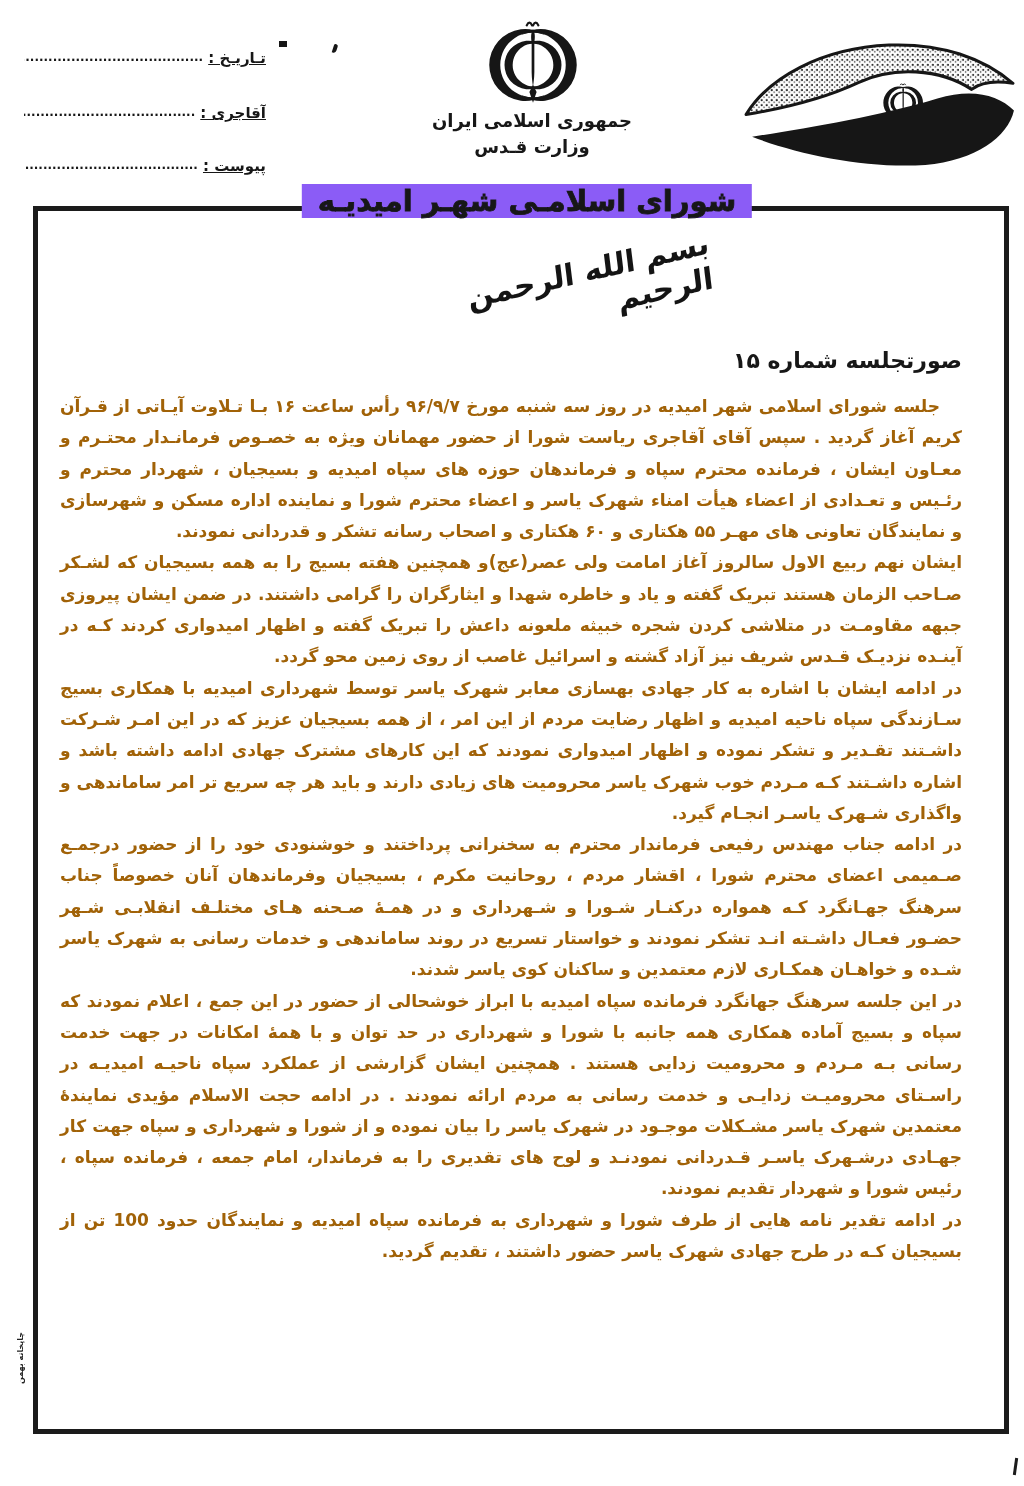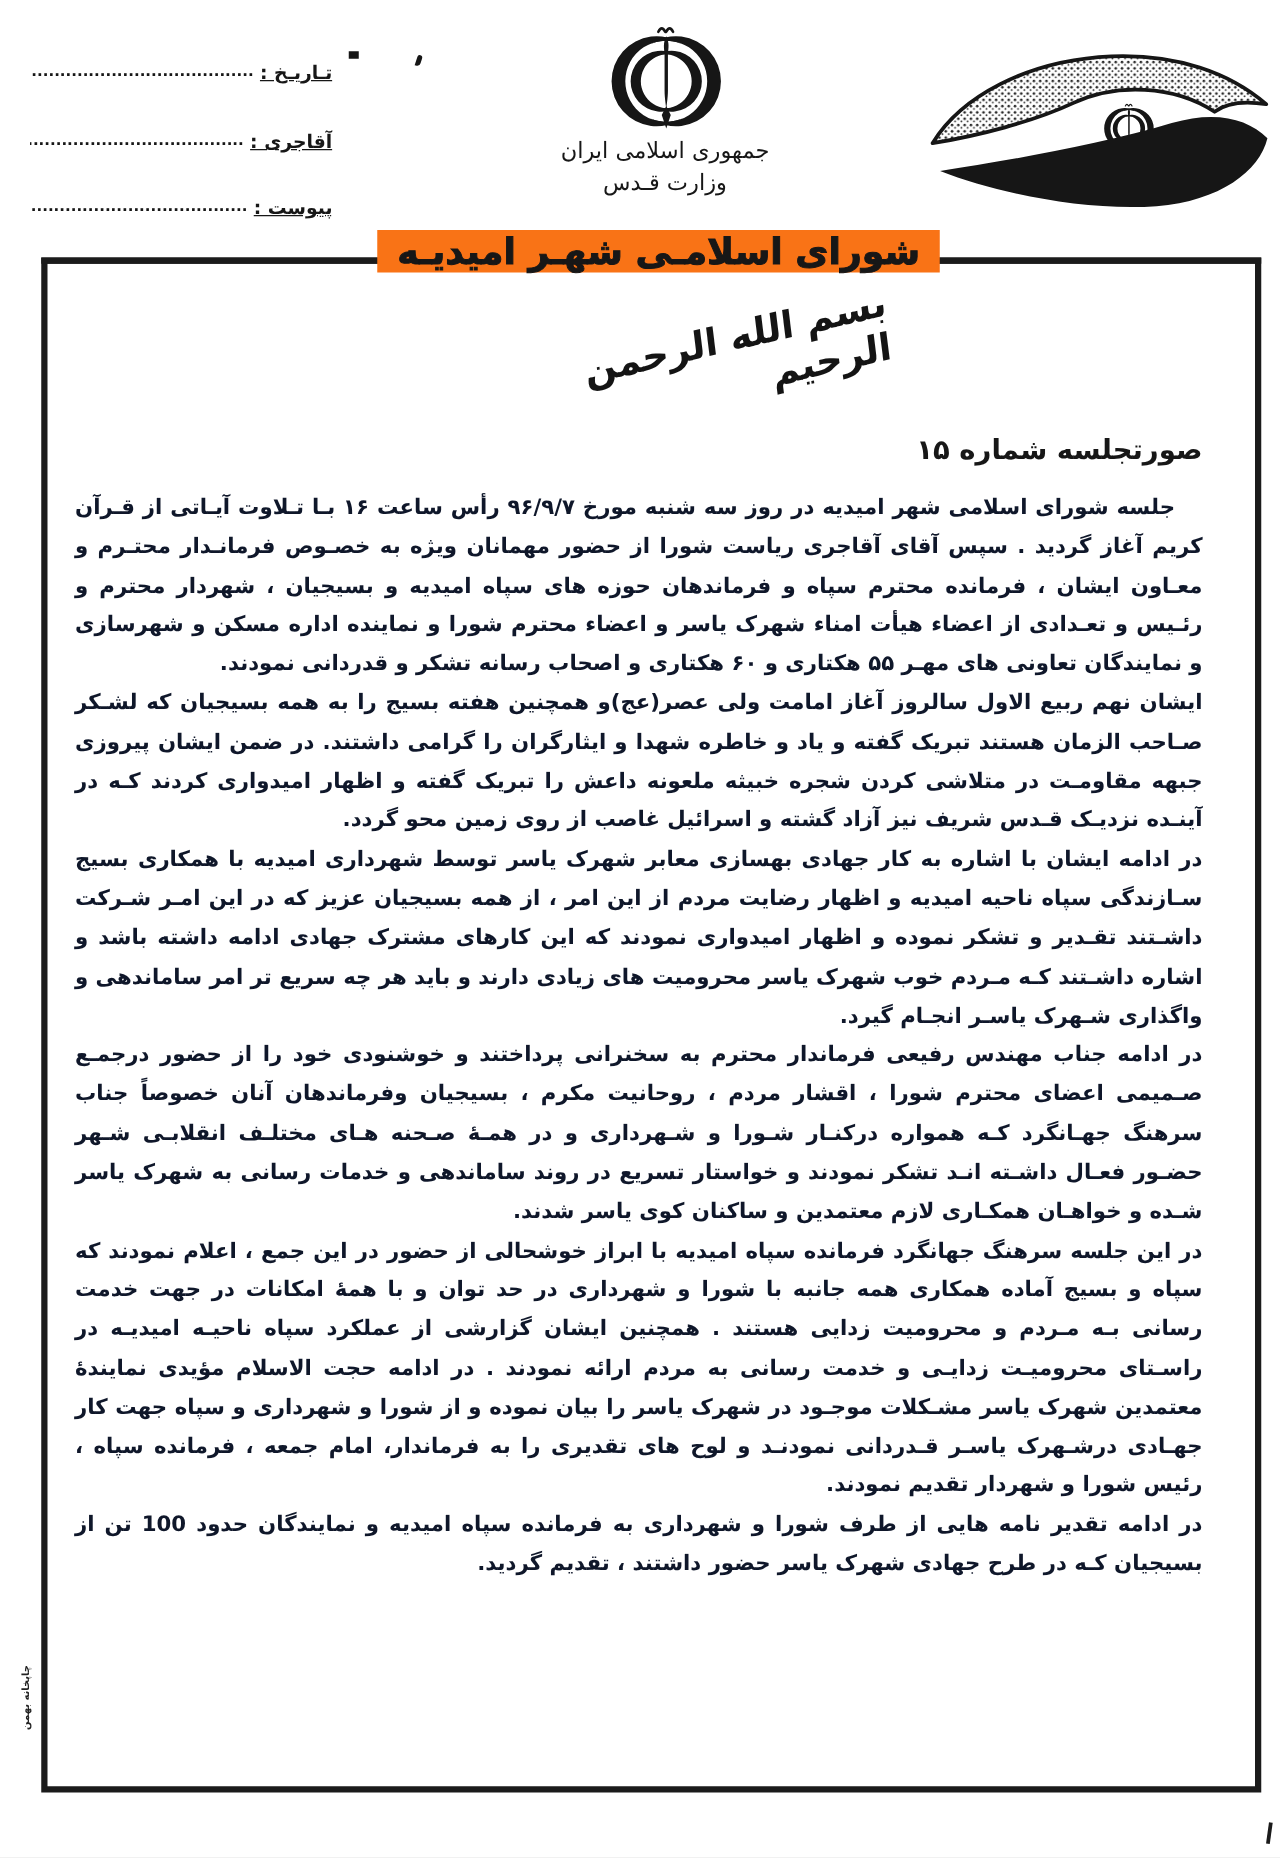--- a/index.html
+++ b/index.html
@@ -15,31 +15,31 @@
     direction:rtl; white-space:nowrap; overflow:hidden;
   }
   .f-label{font-weight:bold; font-size:15px; letter-spacing:.3px;text-decoration:underline;}
   .f-dots{font-weight:bold; font-size:12px; letter-spacing:1.4px; position:relative; top:-2px;}
   
   .emblem-wrap{position:absolute; left:486px; top:20px; width:94px; height:90px;}
   .gov-lines{
     position:absolute; left:382px; top:108px; width:300px;
     text-align:center; direction:rtl;
   }
-  .gov-line{font-weight:normal; font-size:18px; line-height:26px; letter-spacing:.2px;}
+  .gov-line{font-weight:bold; font-size:18px; line-height:26px; letter-spacing:.2px;}
   
   .flag-wrap{position:absolute; left:740px; top:38px; width:282px; height:136px;}
   
   .doc-frame{
     position:absolute; left:33px; top:206px; width:966px; height:1218px;
     border:5px solid #1b1b1b; background:#ffffff;
   }
   .council-title{
     position:absolute; top:184px; left:527px; transform:translateX(-50%);
-    background:#f97316; padding:0 16px; white-space:nowrap;
+    background:#8b5cf6; padding:0 16px; white-space:nowrap;
     font-weight:bold; font-size:29px; direction:rtl;
     -webkit-text-stroke:0.8px #171717; z-index:3;
   }
   .title-rule{position:absolute; left:33px; top:206px; width:976px; height:5px; background:#1b1b1b; z-index:2;}
   
   .bismillah{
     position:absolute; left:395px; top:240px; width:320px; height:112px;
     display:flex; align-items:center; justify-content:center; z-index:4;
   }
   .bismillah span{
@@ -47,21 +47,21 @@
     transform:rotate(-13deg) skewX(-6deg); letter-spacing:-1px; color:#141414;
   }
   
   .minutes-heading{
     position:absolute; right:62px; top:348px; direction:rtl;
     font-weight:bold; font-size:22px; z-index:4;margin-left:11px;
   }
   .doc-body{
     position:absolute; left:60px; top:391px; width:902px;
     direction:rtl; text-align:justify; z-index:4;
-    font-size:17px; font-weight:bold; line-height:31.3px; color:#0f172a;
+    font-size:17px; font-weight:bold; line-height:31.3px; color:#a16207;
   }
   .doc-body p{margin:0; padding:0;}
   .doc-body p.indent-first{text-indent:22px;}
   
   .printer-note{
     position:absolute; left:16px; top:1424px; width:92px;
     transform:rotate(-90deg); transform-origin:0 0;
     font-size:8px; font-weight:bold; direction:rtl; white-space:nowrap;
     color:#222; z-index:5;
   }

